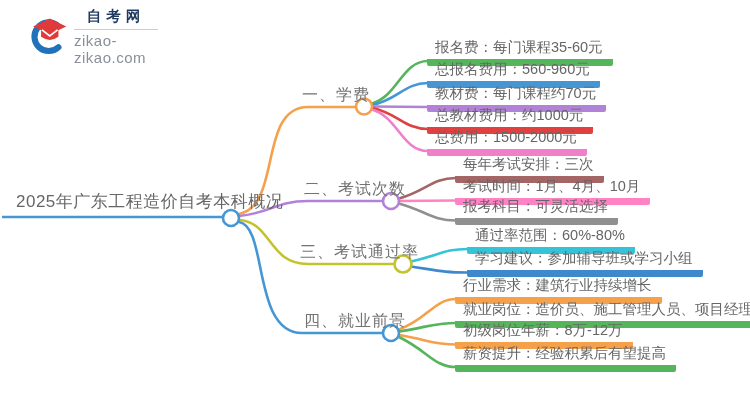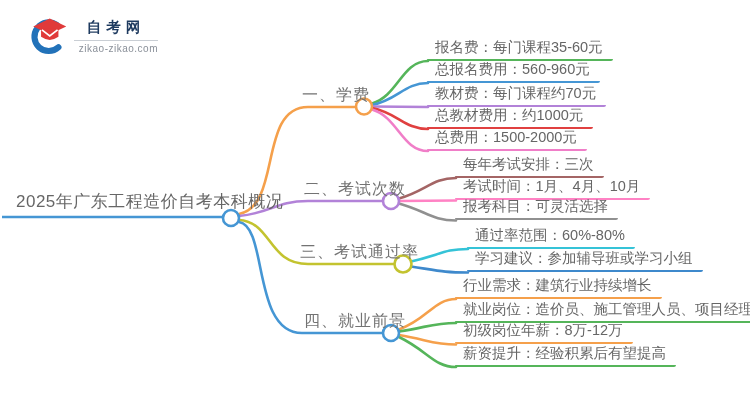--- a/index.html
+++ b/index.html
@@ -15,31 +15,31 @@
     text-align:right;
   }
   .branch-label {
     position:absolute; font-size:16px; color:#737373;
     white-space:nowrap; letter-spacing:1px;
   }
   .leaf {
     position:absolute; font-size:14.5px; color:#666666;
     white-space:nowrap; line-height:18px;
     padding:0 10px 3px 8px;
-    border-bottom:2px solid #4d7c0f;
+    border-bottom:7px solid #4d7c0f;
     border-radius:0 0 2px 2px;
   }
 
   
   .logo { position:absolute; left:28px; top:14px; width:130px; height:44px; display:flex; align-items:center; }
   .logo-icon { width:40px; height:40px; flex:0 0 40px; }
   .logo-texts { margin-left:6px; }
   .logo-title { font-size:14.5px; font-weight:bold; color:#1e3a5f; letter-spacing:5px; text-align:center; }
   .logo-divider { height:1px; background:#c9ced4; margin:3px 0 2px 0; width:84px; }
-  .logo-domain { font-size:10px; color:#8a9099; letter-spacing:0.5px; text-align:right; }
+  .logo-domain { font-size:15px; color:#8a9099; letter-spacing:0.5px; text-align:left; }
 </style>
 </head>
 <body>
 
 <div id="canvas">
 
   <svg id="edges" viewBox="0 0 750 410">
 
     <path d="M2,217 L223,217" fill="none" stroke-width="2.6" stroke="#4596D4"></path>
 

